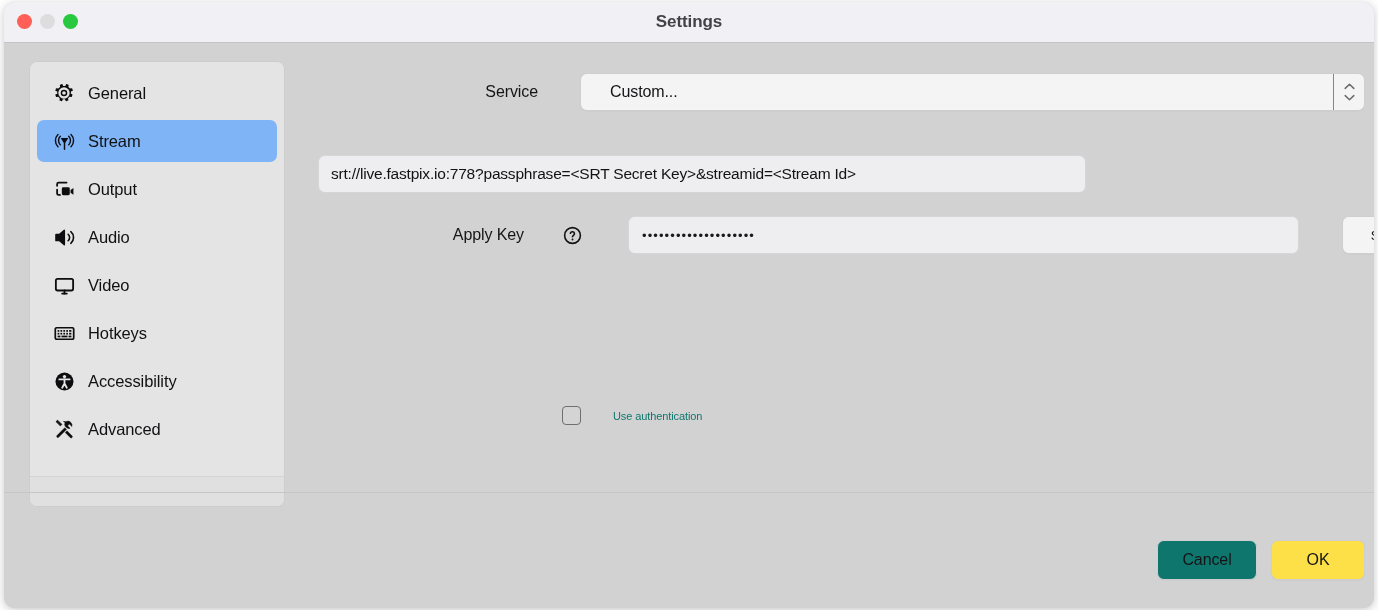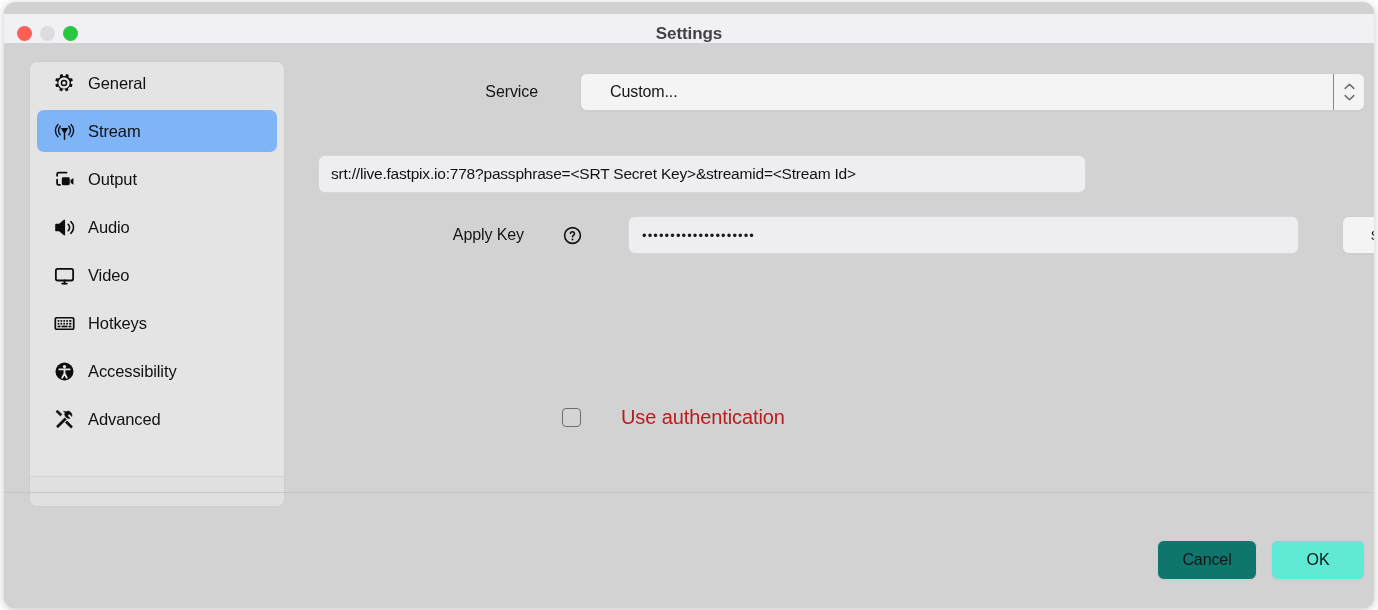--- a/index.html
+++ b/index.html
@@ -22,21 +22,21 @@
     height: 606px;
     background: #d2d2d2;
     border-radius: 11px;
     box-shadow: 0 2px 10px rgba(0,0,0,0.22);
     overflow: hidden;
   }
 
   
   .titlebar {
     position: absolute;
-    left: 0; top: 12px;
+    left: 0; top: 0;
     width: 100%;
     height: 41px;
     background: #f1f0f4;
     border-bottom: 1px solid #c3c3c5;
     box-sizing: border-box;
   }
   .traffic {
     position: absolute;
     left: 13px;
     top: 12px;
@@ -85,20 +85,21 @@
     background: #e4e4e4;
     border: 1px solid #cdcdcd;
     border-radius: 8px;
     box-sizing: border-box;
     overflow: hidden;
   }
   .sidebar-list {
     position: absolute;
     left: 0; top: 0;
     width: 100%;
+    padding-top: 10px;
     box-sizing: border-box;
     text-align: center;
   }
   .side-item {
     position: relative;
     height: 42px;
     margin: 0 7px 6px 7px;
     border-radius: 7px;
     display: flex;
     align-items: center;
@@ -259,23 +260,22 @@
   .row-auth { left: 258px; top: 363px; }
   .checkbox {
     width: 19px;
     height: 19px;
     border: 1.6px solid #6f6f73;
     border-radius: 4px;
     background: #d4d4d4;
     box-sizing: border-box;
   }
   .checkbox-label {
-    margin-left: 8px;
-    font-size: 20px;
-    color: #b91c1c;
+    font-size: 11px;
+    color: #0f766e;
     letter-spacing: -0.1px;
   }
 
   
   .footer-sep {
     position: absolute;
     left: 0;
     top: 449px;
     width: 100%;
     height: 1px;
@@ -313,21 +313,21 @@
     width: 100px;
     background: #0f766e;
     border: 1px solid #cfcfd1;
     color: #141416;
     box-shadow: 0 0.5px 0.5px rgba(0,0,0,0.06);
   }
   .btn-ok {
     right: 9px;
     top: 47px;
     width: 94px;
-    background: #5eead4;
+    background: #fde047;
     border: 1px solid #cfcfd1;
     color: #141416;
     box-shadow: 0 0.5px 0.5px rgba(0,0,0,0.06);
   }
 </style>
 </head>
 <body>
 
 <div class="window">
 

